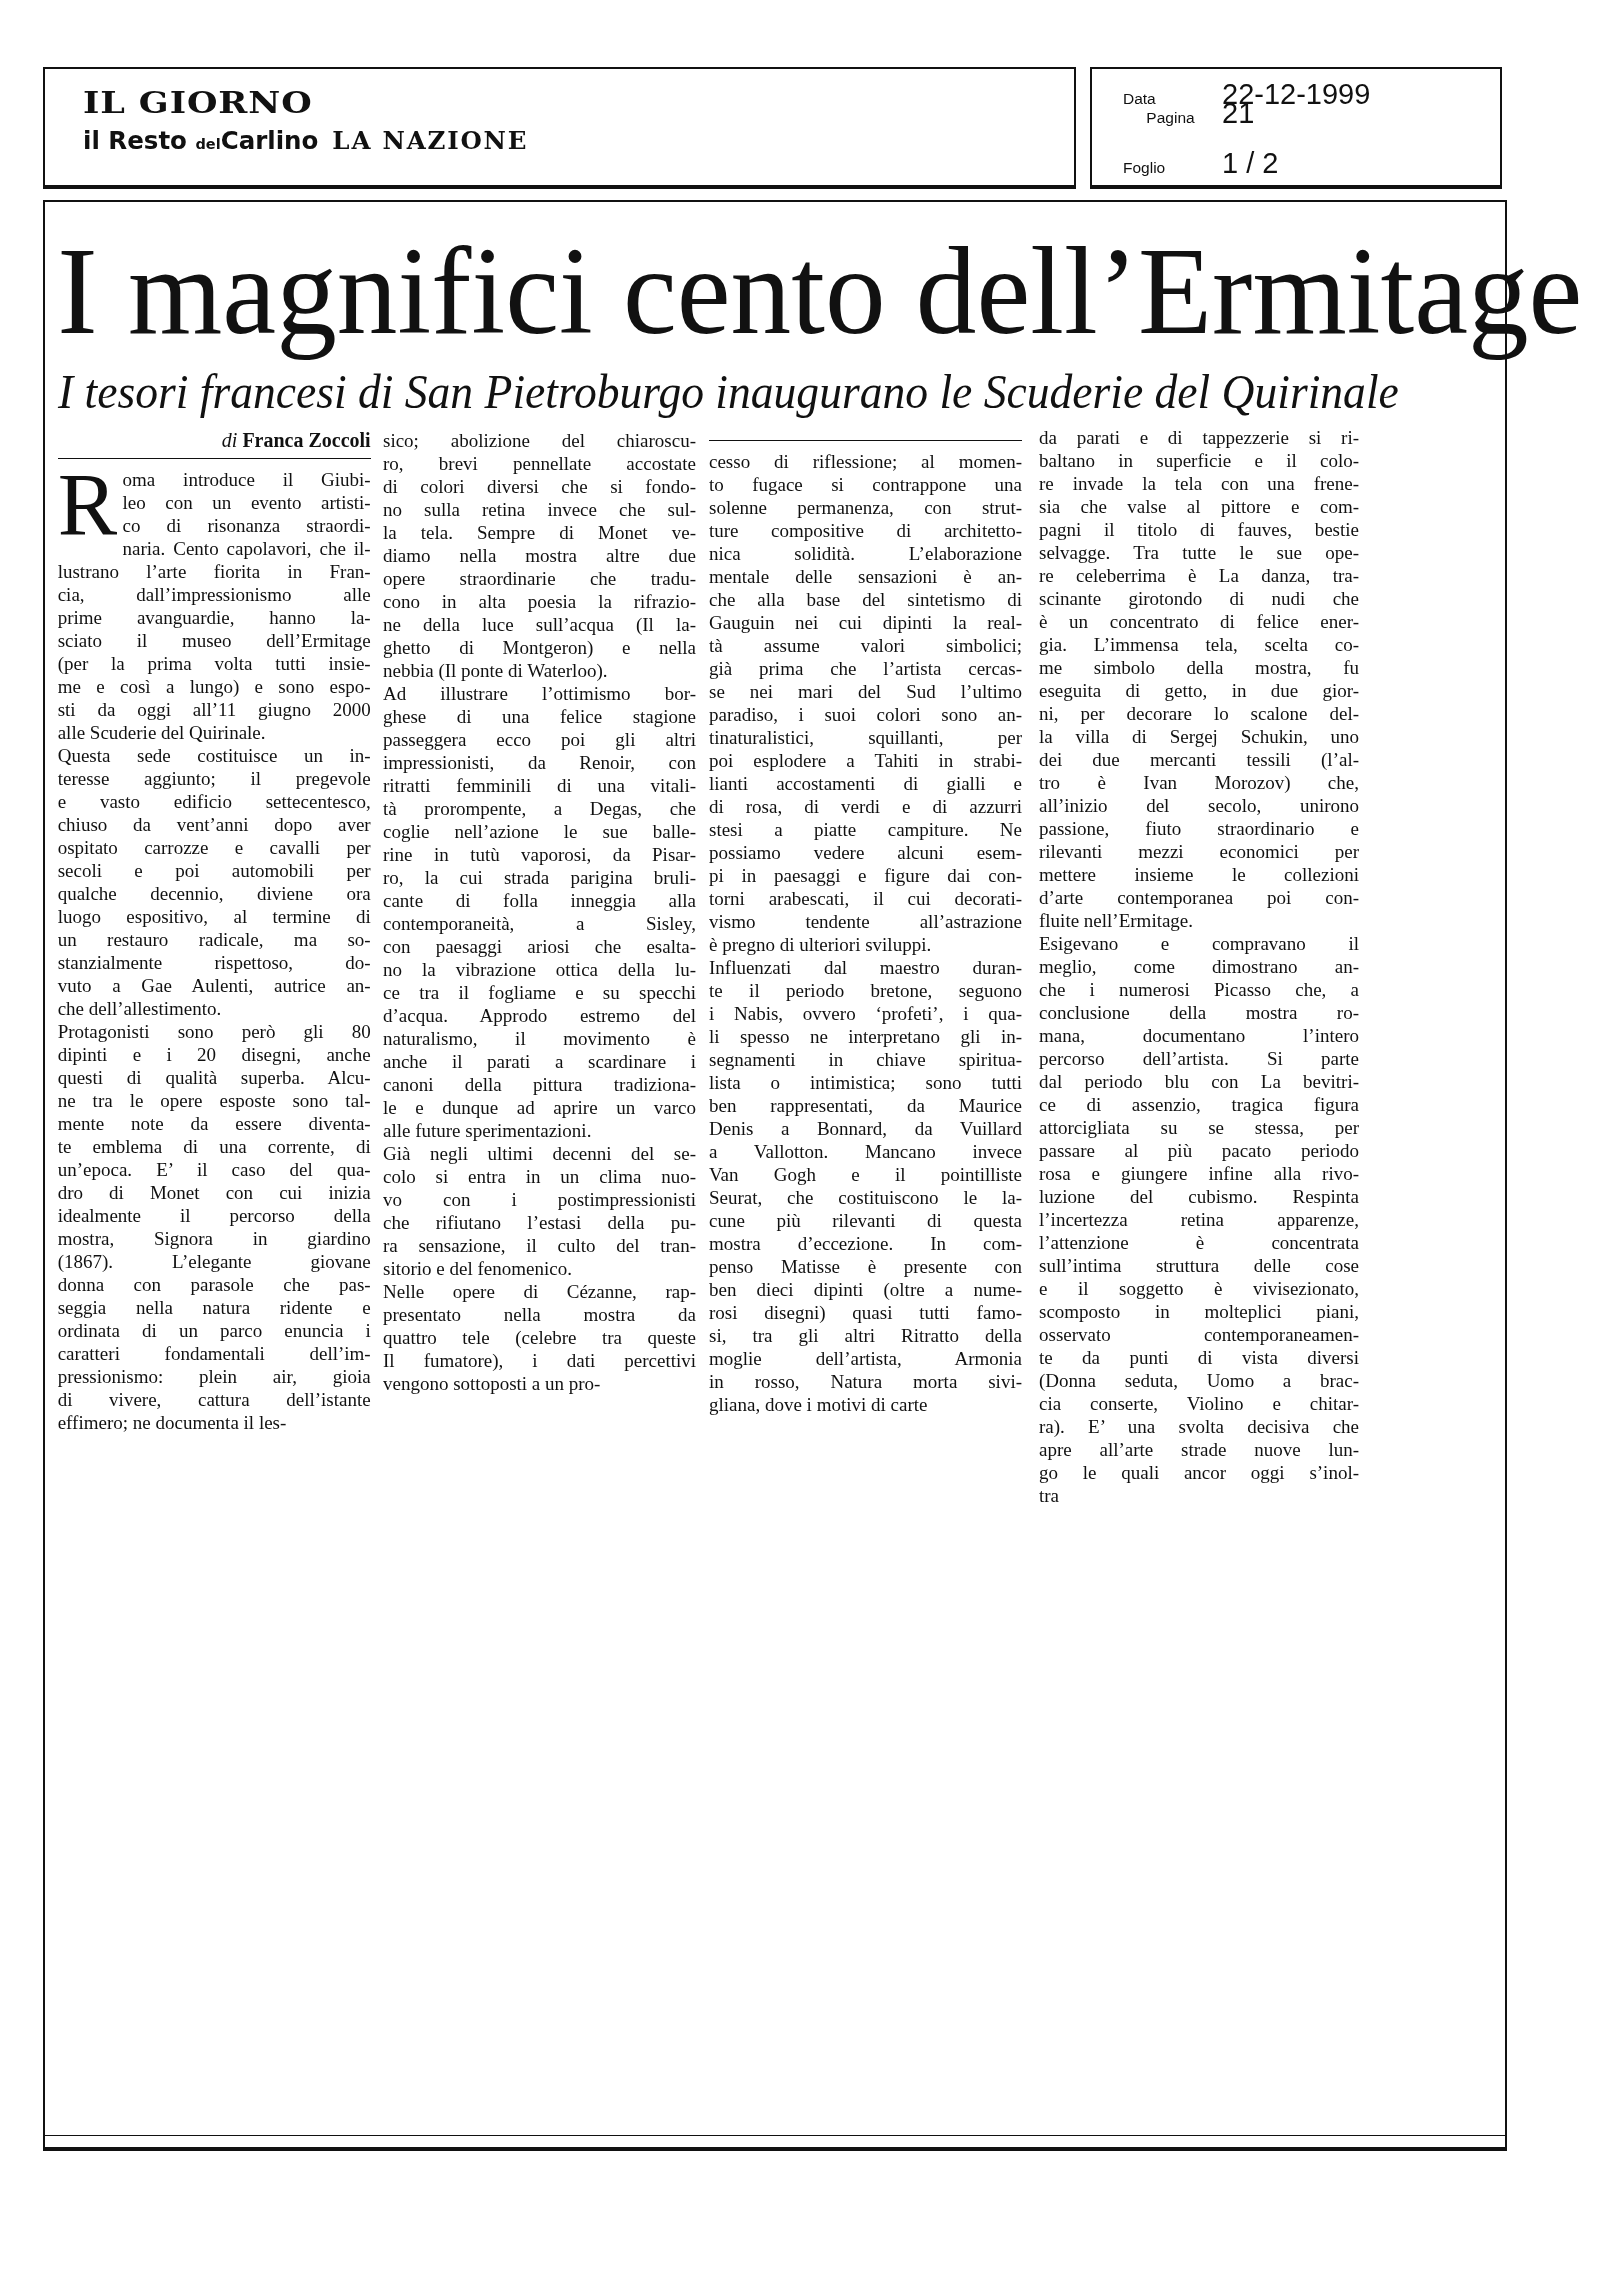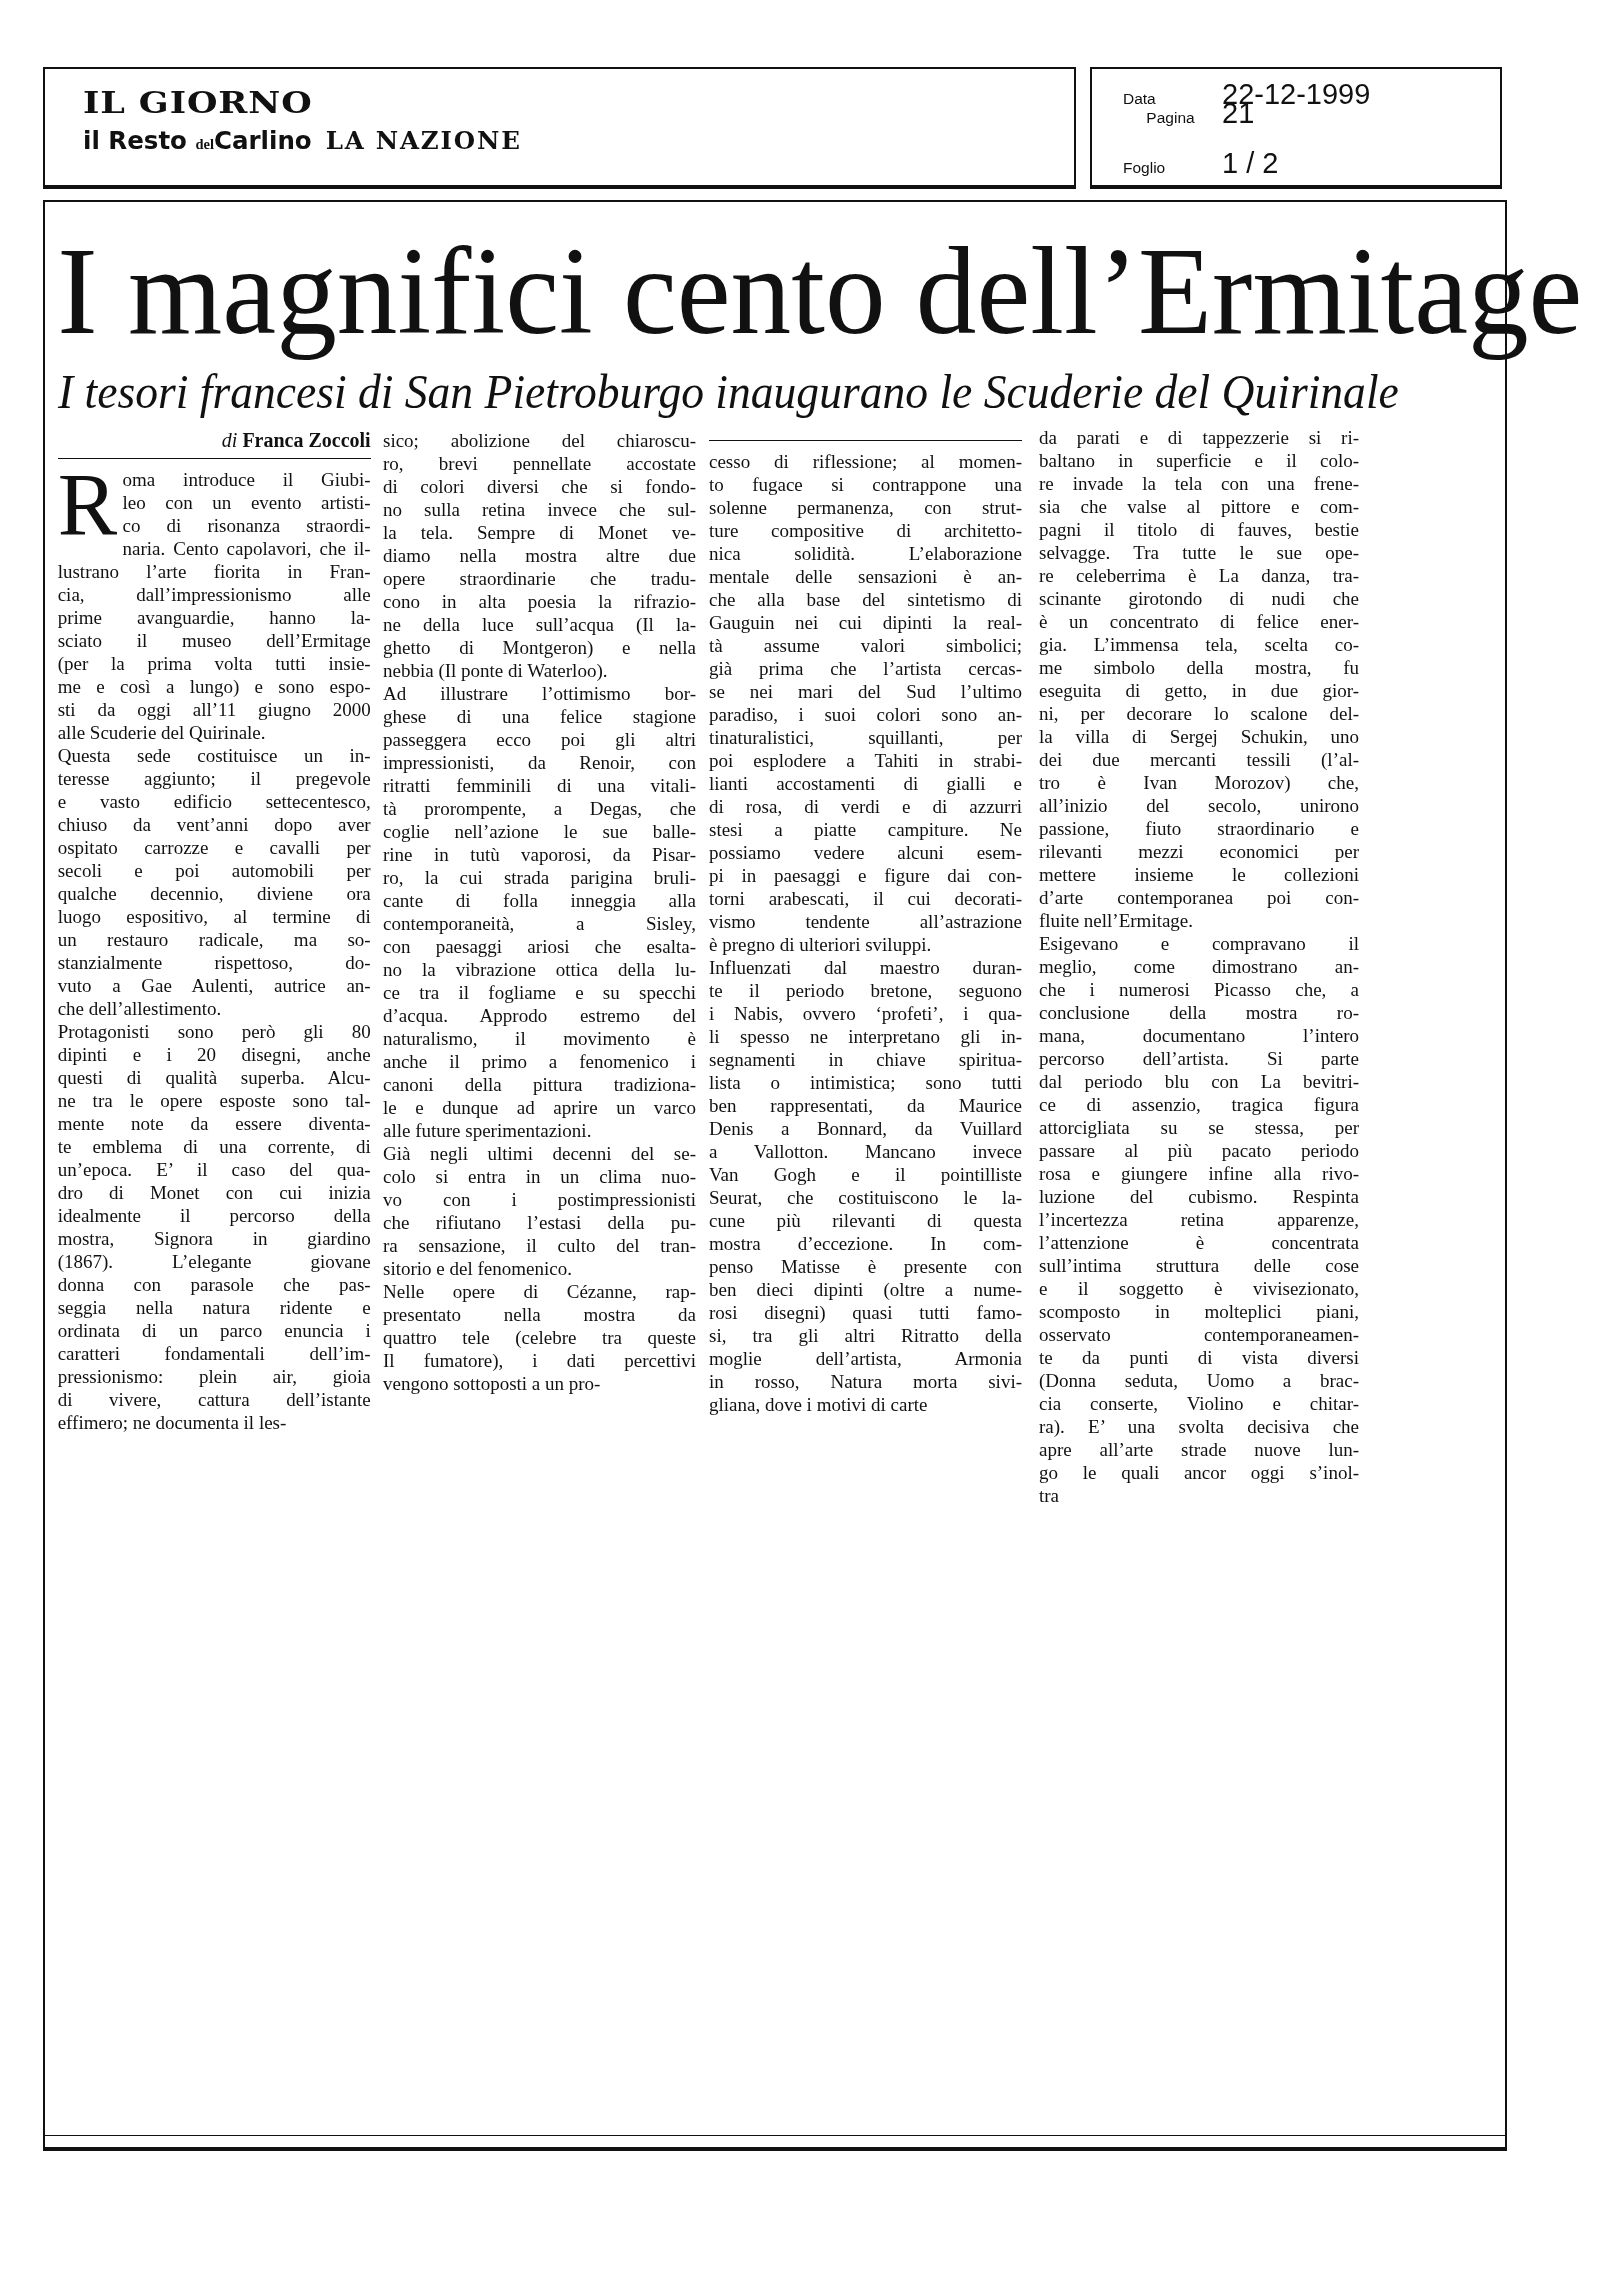--- a/index.html
+++ b/index.html
@@ -18,21 +18,21 @@
     .logo1 {
       position: absolute; left: 38px; top: 18px;
       font-family: "DejaVu Serif", serif; font-weight: bold; font-size: 35px;
       letter-spacing: 0.9px; line-height: 36px; transform: scaleY(0.85); transform-origin: left top;
     }
     .logo2 {
       position: absolute; left: 38px; top: 58px;
       font-family: "DejaVu Sans", sans-serif; font-weight: bold; font-size: 24.5px; line-height: 27px;
       white-space: nowrap;
     }
-    .logo2 .del { font-size: 14.5px; font-family: Liberation Serif, serif; }
+    .logo2 .del { font-size: 14.5px; }
     .logo2 .naz { font-family: "DejaVu Serif", serif; letter-spacing: 1.8px; margin-left: 5.5px; }
     .meta-row { position: absolute; left: 31px; font-family: "Liberation Sans", sans-serif; white-space: nowrap; }
     .meta-label { display: inline-block; width: 95px; font-size: 15.5px; vertical-align: baseline; }
     .meta-value { font-size: 29px; vertical-align: baseline; }
 
     
     .body-box {
       position: absolute; left: 43px; top: 200px; width: 1464px; height: 1951px;
       border: 2.7px solid #111; border-bottom-width: 4.5px; box-sizing: border-box;
     }
@@ -185,21 +185,21 @@
           <span class="line">coglie nell’azione le sue balle-</span>
           <span class="line">rine in tutù vaporosi, da Pisar-</span>
           <span class="line">ro, la cui strada parigina bruli-</span>
           <span class="line">cante di folla inneggia alla</span>
           <span class="line">contemporaneità, a Sisley,</span>
           <span class="line">con paesaggi ariosi che esalta-</span>
           <span class="line">no la vibrazione ottica della lu-</span>
           <span class="line">ce tra il fogliame e su specchi</span>
           <span class="line">d’acqua. Approdo estremo del</span>
           <span class="line">naturalismo, il movimento è</span>
-          <span class="line">anche il primo a fenomenico i</span>
+          <span class="line">anche il parati a scardinare i</span>
           <span class="line">canoni della pittura tradiziona-</span>
           <span class="line">le e dunque ad aprire un varco</span>
           <span class="line last">alle future sperimentazioni.</span>
           <span class="line">Già negli ultimi decenni del se-</span>
           <span class="line">colo si entra in un clima nuo-</span>
           <span class="line">vo con i postimpressionisti</span>
           <span class="line">che rifiutano l’estasi della pu-</span>
           <span class="line">ra sensazione, il culto del tran-</span>
           <span class="line last">sitorio e del fenomenico.</span>
           <span class="line">Nelle opere di Cézanne, rap-</span>

